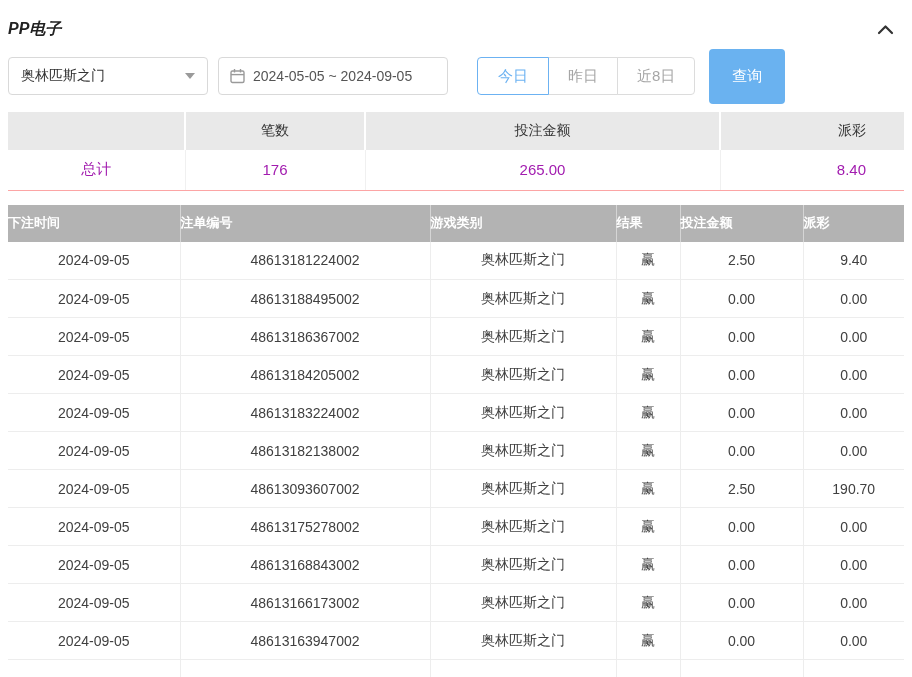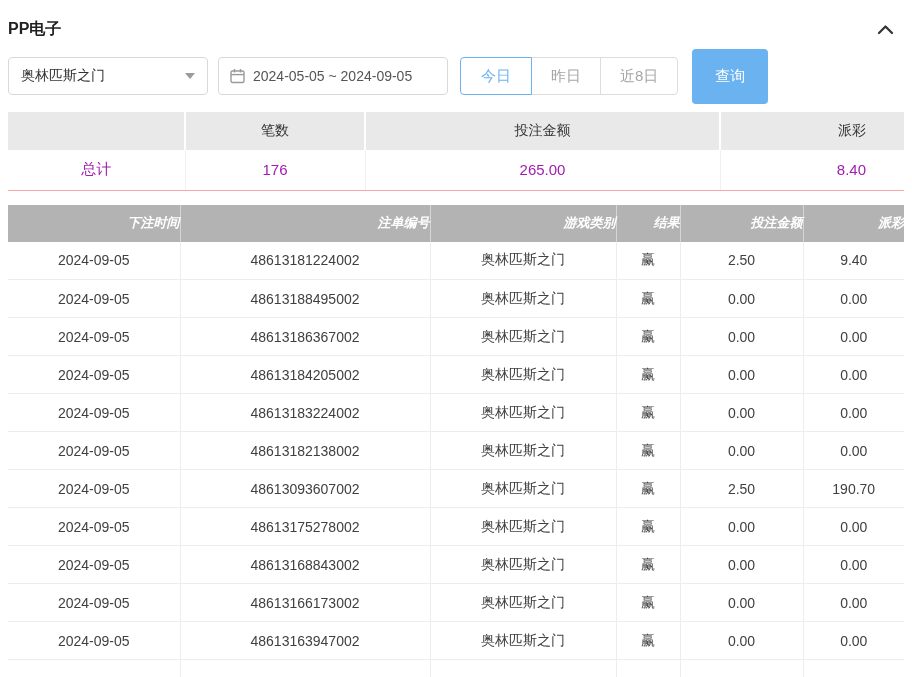--- a/index.html
+++ b/index.html
@@ -5,42 +5,42 @@
   * { margin:0; padding:0; box-sizing:border-box; }
   html,body { background:#fff; }
   body {
     width:912px; height:677px; overflow:hidden;
     font-family:"Liberation Sans","DejaVu Sans",sans-serif;
     color:#333;
   }
   .page { padding:10px 8px 0 8px; }
 
   
-  .panel-header { display:flex; justify-content:space-between; align-items:center; height:38px; }
+  .panel-header { display:flex; justify-content:space-between; align-items:center; height:38px;font-style:italic; }
   .panel-title { font-size:16px; font-weight:bold; color:#222; }
   .collapse-btn { margin-right:10px; cursor:pointer; display:flex; align-items:center; }
 
   
   .filter-row { display:flex; align-items:center; margin-top:8px; height:40px; }
   .select {
     width:200px; height:38px; border:1px solid #d9d9d9; border-radius:4px;
     display:flex; align-items:center; justify-content:space-between;
     padding:0 12px; font-size:14px; color:#333; background:#fff; cursor:pointer;
   }
   .caret-down {
     width:0; height:0;
     border-left:5px solid transparent; border-right:5px solid transparent;
     border-top:6px solid #9a9a9a;
   }
   .date-input {
     width:230px; height:38px; border:1px solid #d9d9d9; border-radius:4px;
     display:flex; align-items:center; gap:8px; padding:0 11px;
     margin-left:10px; font-size:14px; color:#555; background:#fff; cursor:pointer;
   }
-  .btn-group { display:flex; margin-left:12px; }
+  .btn-group { display:flex; margin-left:29px; }
   .qbtn {
     height:38px; padding:0 19px; background:#fff; border:1px solid #dcdcdc;
     font-size:15px; color:#a6a6a6; cursor:pointer; margin-left:-1px;
     font-family:inherit;
   }
   .qbtn:first-child { border-radius:4px 0 0 4px; margin-left:0; padding:0 20px; }
   .qbtn:last-child { border-radius:0 4px 4px 0; }
   .qbtn.active { color:#6cb2f2; border-color:#6cb2f2; position:relative; z-index:1; }
   .query-btn {
     margin-left:14px; height:55px; width:76px; background:#6ab2f0; color:#fff;
@@ -58,21 +58,21 @@
     height:40px; font-size:15px; color:#a21caf; text-align:center;
     border-right:1px solid #f0f0f0; border-bottom:1px solid #fca5a5;
   }
   .summary-table td:last-child { border-right:none; }
   .summary-table th.payout, .summary-table td.payout { text-align:right; padding-right:38px; }
 
   
   .detail-table { width:896px; border-collapse:collapse; table-layout:fixed; margin-top:14px; }
   .detail-table th {
     background:#b3b3b3; color:#fff; height:37px; font-size:13px; font-weight:bold;
-    text-align:right; border-right:1px solid rgba(255,255,255,0.45);font-style:italic;
+    text-align:left; border-right:1px solid rgba(255,255,255,0.45);
   }
   .detail-table th:last-child { border-right:none; }
   .detail-table td {
     height:38px; font-size:14px; color:#404040; text-align:center;
     border-right:1px solid #ededed; border-bottom:1px solid #ededed;
   }
   .detail-table td:last-child { border-right:none;text-align:center; }
 </style>
 </head>
 <body>

